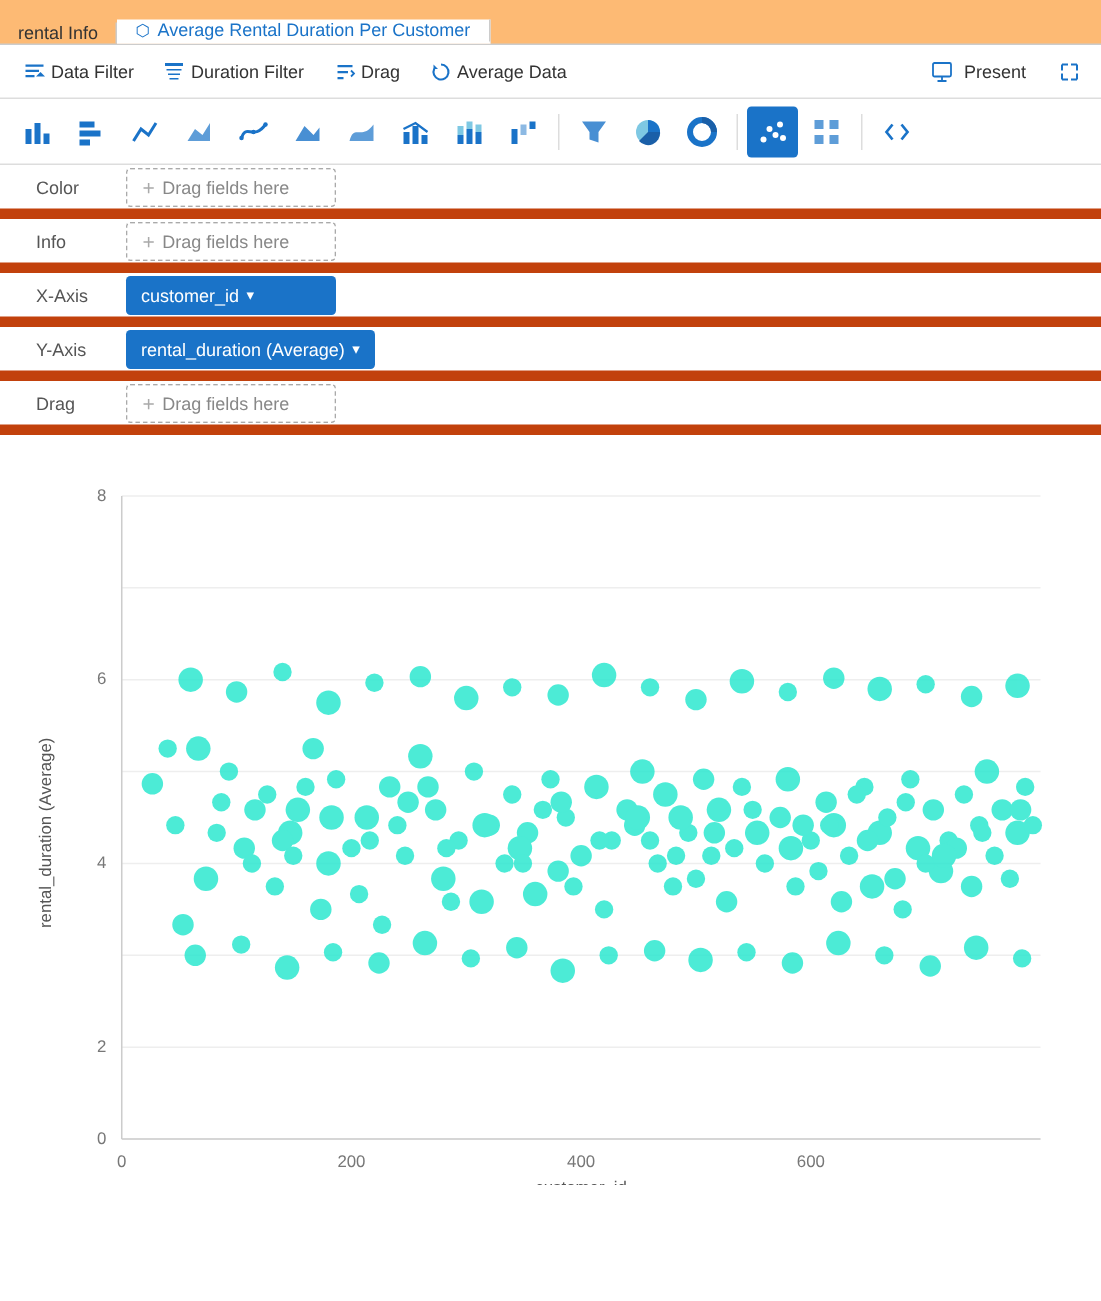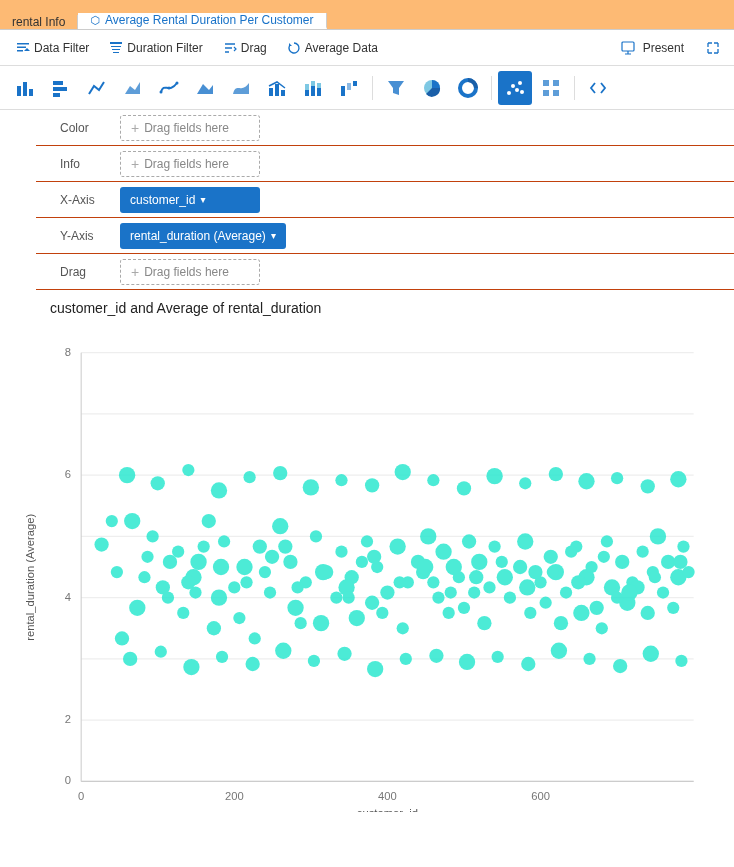--- a/index.html
+++ b/index.html
@@ -76,23 +76,22 @@
     .chart-btn.active { background: #1a73c8; color: #fff; border-radius: 3px; }
     .chart-sep { width: 1px; height: 24px; background: #ddd; margin: 0 4px; }
 
     .fields-panel {
       padding: 0;
     }
     .field-row {
       display: flex;
       align-items: center;
       height: 36px;
-      border-bottom: 1px solid #c2410c;
+      border-bottom: 7px solid #c2410c;
       padding: 0 24px;
-      margin-left: 36px;
     }
     .field-label {
       width: 60px;
       font-size: 12px;
       color: #555;
       font-weight: 500;
     }
     .drag-box {
       display: flex;
       align-items: center;
@@ -373,21 +372,20 @@
   <div class="field-row">
     <span class="field-label">Drag</span>
     <div class="drag-box">
       <span class="plus">+</span>
       <span>Drag fields here</span>
     </div>
   </div>
 </div>
 
 <div class="chart-area">
-  <div class="chart-title">customer_id and Average of rental_duration</div>
 
   <div class="scatter-container">
     <svg class="scatter-svg" viewBox="0 0 680 480" preserveAspectRatio="xMidYMid meet">
 
       <line x1="60" y1="30" x2="660" y2="30" stroke="#eee" stroke-width="1"></line>
       <line x1="60" y1="90" x2="660" y2="90" stroke="#eee" stroke-width="1"></line>
       <line x1="60" y1="150" x2="660" y2="150" stroke="#eee" stroke-width="1"></line>
       <line x1="60" y1="210" x2="660" y2="210" stroke="#eee" stroke-width="1"></line>
       <line x1="60" y1="270" x2="660" y2="270" stroke="#eee" stroke-width="1"></line>
       <line x1="60" y1="330" x2="660" y2="330" stroke="#eee" stroke-width="1"></line>

